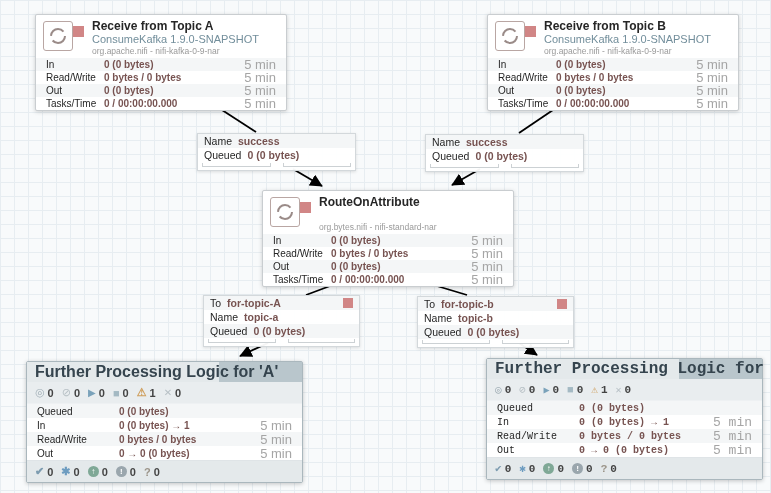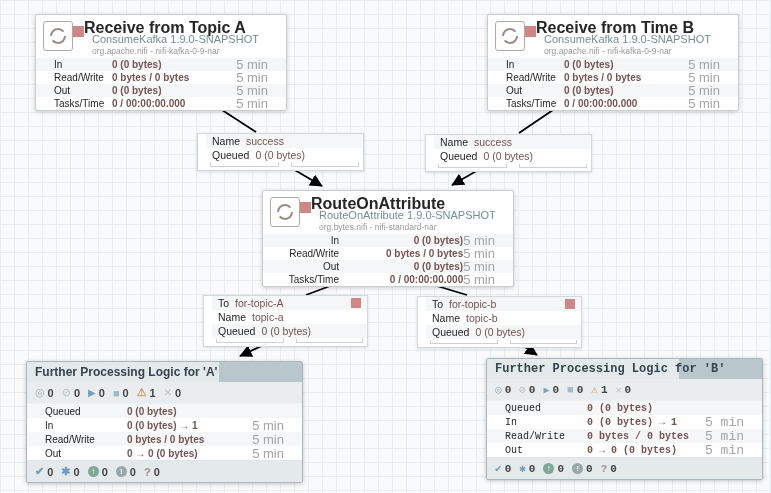--- a/index.html
+++ b/index.html
@@ -15,45 +15,45 @@
   svg.wires{position:absolute;left:0;top:0;pointer-events:none;}
 
   
   .proc{position:absolute;width:250px;background:#fff;border:1px solid #c9cdd0;
         border-radius:2px;box-shadow:0 1px 4px rgba(0,0,0,.18);}
   .proc-header{position:relative;height:43px;}
   .proc-icon{position:absolute;left:7px;top:6px;width:28px;height:28px;
              border:1px solid #b9a6a3;border-radius:3px;display:flex;
              align-items:center;justify-content:center;}
   .stop-sq{position:absolute;left:37px;top:11px;width:11px;height:11px;background:#d18686;}
-  .proc-title{position:absolute;left:48px;top:4px;font-size:16px;font-weight:bold;color:#262626;white-space:nowrap;}
+  .proc-title{position:absolute;left:56px;top:4px;font-size:12px;font-weight:bold;color:#262626;white-space:nowrap;}
   .proc-type{position:absolute;left:56px;top:18px;font-size:11px;color:#728e9b;white-space:nowrap;}
   .proc-bundle{position:absolute;left:56px;top:31px;font-size:8.5px;color:#9a9a9a;white-space:nowrap;}
-  .stat-row{display:flex;height:13px;align-items:center;font-size:10px;padding:0 18px;}
+  .stat-row{display:flex;height:13px;align-items:center;font-size:10px;padding:0 10px;}
   .stat-row.alt{background:#f4f6f7;}
   .stat-label{width:58px;color:#262626;}
   .stat-value{flex:1;color:#775351;font-weight:bold;white-space:nowrap;}
   .stat-time{color:#a5a5a5;font-size:13px;}
 
   
   .conn{position:absolute;background:rgba(255,255,255,.96);border:1px solid #d3d8db;
-        box-shadow:0 1px 3px rgba(0,0,0,.12);font-size:10.5px;padding-left:8px;}
+        box-shadow:0 1px 3px rgba(0,0,0,.12);font-size:10.5px;}
   .conn-row{display:flex;height:14px;align-items:center;padding:0 6px;gap:6px;}
   .conn-row.alt{background:#f4f6f7;}
   .conn-key{color:#262626;white-space:nowrap;}
-  .conn-val{color:#775351;font-weight:normal;white-space:nowrap;}
+  .conn-val{color:#775351;font-weight:bold;white-space:nowrap;}
   .conn-stop{width:10px;height:10px;background:#d18686;margin-left:auto;}
   .conn-bars{display:flex;gap:12px;padding:1px 4px 3px;}
   .qbar{height:3px;flex:1;border:1px solid #ccd1d4;border-top:none;background:#fff;}
 
   
   .pg{position:absolute;width:275px;background:#fff;border:1px solid #aab7bd;
       border-radius:2px;box-shadow:0 1px 4px rgba(0,0,0,.22);}
   .pg-header{height:20px;display:flex;align-items:center;padding:0 8px;
-      font-size:12px;font-weight:bold;color:#35444e;white-space:nowrap;
+      font-size:16px;font-weight:bold;color:#35444e;white-space:nowrap;
       background:linear-gradient(to right,#e4e9eb 0,#e4e9eb 70%,#b9c6cc 70%,#b9c6cc 100%);}
   .pg-icons{height:21px;background:#e9edef;display:flex;align-items:center;gap:3px;
       padding:0 8px;font-size:11px;border-bottom:1px solid #eef1f3;}
   .cnt{color:#444;font-weight:bold;font-size:11px;margin-right:5px;}
   .ic{display:inline-block;text-align:center;}
   .ic-transmit{color:#9fadb5;font-size:11px;}
   .ic-notransmit{color:#b7c0c5;font-size:11px;}
   .ic-run{color:#7aa2ba;font-size:10px;}
   .ic-stop{color:#a4b9c3;font-size:11px;}
   .ic-warn{color:#cf9f5d;font-size:11px;font-weight:bold;}
@@ -127,21 +127,21 @@
   </div>
 
   <div class="proc" style="left:487px;top:14px;">
     <div class="proc-header">
       <div class="proc-icon">
         <svg width="22" height="22">
             <circle cx="11" cy="11" r="7" fill="none" stroke="#9a8b88" stroke-width="2" stroke-dasharray="17 5"></circle>
           </svg>
       </div>
       <div class="stop-sq"></div>
-      <div class="proc-title">Receive from Time B</div>
+      <div class="proc-title">Receive from Topic B</div>
       <div class="proc-type">ConsumeKafka 1.9.0-SNAPSHOT</div>
       <div class="proc-bundle">org.apache.nifi - nifi-kafka-0-9-nar</div>
     </div>
     <div class="stat-row alt">
       <span class="stat-label">In</span>
       <span class="stat-value">0 (0 bytes)</span>
       <span class="stat-time">5 min</span>
     </div>
     <div class="stat-row">
       <span class="stat-label">Read/Write</span>
@@ -183,30 +183,29 @@
     <div class="conn-row">
       <span class="conn-key">Queued</span>
       <span class="conn-val">0 (0 bytes)</span>
     </div>
     <div class="conn-bars">
       <div class="qbar"></div>
       <div class="qbar"></div>
     </div>
   </div>
 
-  <div class="proc" style="left:262px;top:190px;text-align:right;">
+  <div class="proc" style="left:262px;top:190px;">
     <div class="proc-header">
       <div class="proc-icon">
         <svg width="22" height="22">
             <circle cx="11" cy="11" r="7" fill="none" stroke="#9a8b88" stroke-width="2" stroke-dasharray="17 5"></circle>
           </svg>
       </div>
       <div class="stop-sq"></div>
       <div class="proc-title">RouteOnAttribute</div>
-      <div class="proc-type">RouteOnAttribute 1.9.0-SNAPSHOT</div>
       <div class="proc-bundle">org.bytes.nifi - nifi-standard-nar</div>
     </div>
     <div class="stat-row alt">
       <span class="stat-label">In</span>
       <span class="stat-value">0 (0 bytes)</span>
       <span class="stat-time">5 min</span>
     </div>
     <div class="stat-row">
       <span class="stat-label">Read/Write</span>
       <span class="stat-value">0 bytes / 0 bytes</span>

